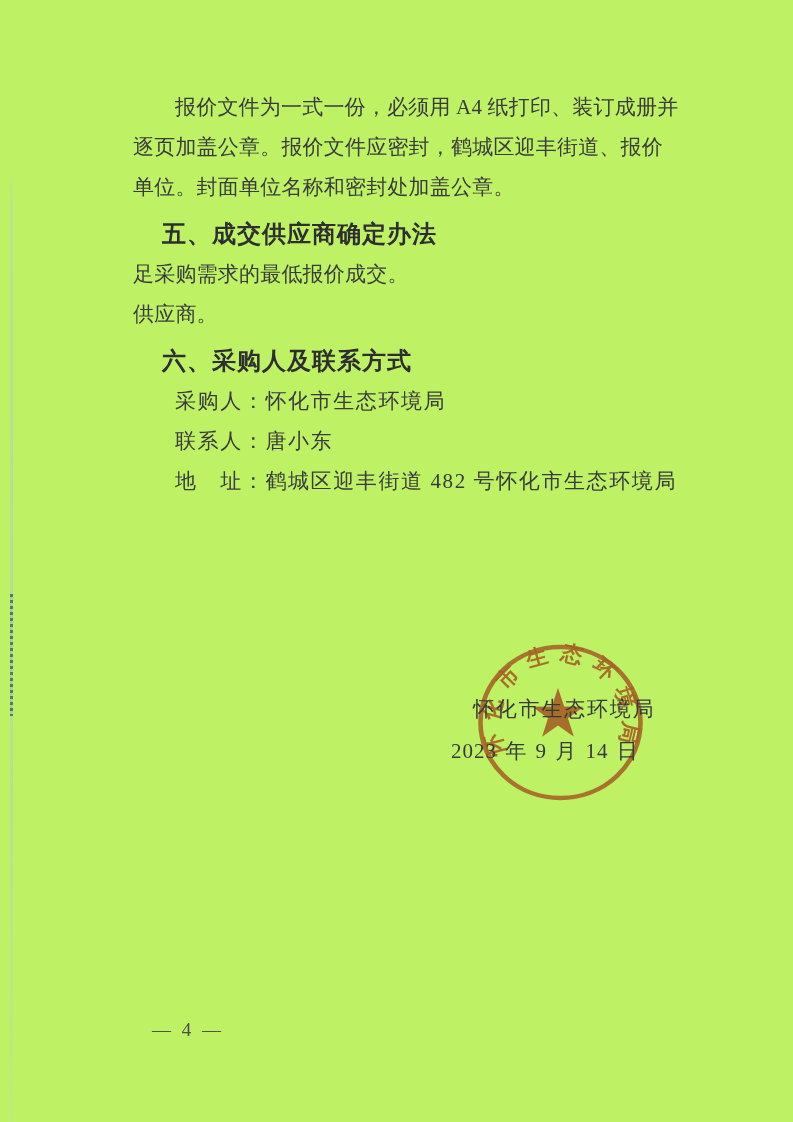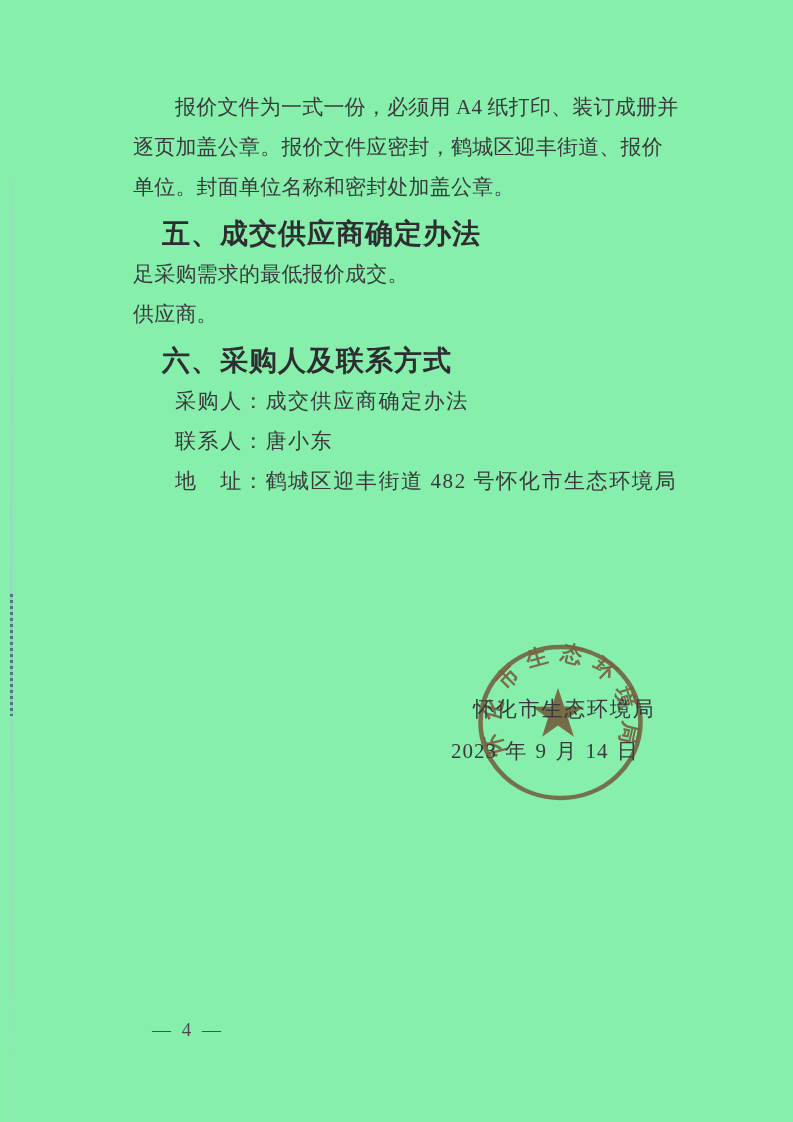--- a/index.html
+++ b/index.html
@@ -5,35 +5,35 @@
   html, body { margin: 0; padding: 0; }
   body {
     width: 793px; height: 1122px;
     background: #ffffff;
     font-family: "Liberation Serif", "DejaVu Serif", serif;
     position: relative;
     overflow: hidden;
   }
   .page {
     position: absolute; inset: 0;
-    background: #86efac;
+    background: #bef264;
   }
   
   .doc-body {
     position: absolute;
     left: 133px; top: 87px; width: 556px;
     font-size: 21px; line-height: 40px;
     color: #3a3a3c;
   }
   .line { height: 40px; white-space: nowrap; }
   .para { letter-spacing: 0.2px; }
   .indent { text-indent: 42px; }
   .heading {
     font-family: "Liberation Sans", "DejaVu Sans", sans-serif;
-    font-weight: 700; font-size: 28px; letter-spacing: 1px;
+    font-weight: 700; font-size: 24px; letter-spacing: 1px;
     color: #2e2e30; margin-left: 29px; margin-top: 7px;
   }
   .contact { letter-spacing: 1.6px; text-indent: 42px; }
   .faded { color: #76787c; }
   
   .sig {
     position: absolute; white-space: nowrap;
     color: #39393b; font-size: 21px; line-height: 24px; z-index: 3;
   }
   .sig-org { left: 473px; top: 697px; letter-spacing: 1.8px; }
@@ -84,21 +84,21 @@
   <div class="scan-streak-dark"></div>
 
   <div class="doc-body">
     <div class="line para indent">报价文件为一式一份，必须用 A4 纸打印、装订成册并</div>
     <div class="line para">逐页加盖公章。报价文件应密封，鹤城区迎丰街道、报价</div>
     <div class="line para">单位。封面单位名称和密封处加盖公章。</div>
     <div class="line heading">五、成交供应商确定办法</div>
     <div class="line para">足采购需求的最低报价成交。</div>
     <div class="line para">供应商。</div>
     <div class="line heading">六、采购人及联系方式</div>
-    <div class="line contact">采购人：成交供应商确定办法</div>
+    <div class="line contact">采购人：怀化市生态环境局</div>
     <div class="line contact">联系人：唐小东</div>
     <div class="line contact">地　址：鹤城区迎丰街道 482 号怀化市生态环境局</div>
   </div>
 
   <svg class="seal-svg" viewBox="468 632 186 180" xmlns="http://www.w3.org/2000/svg">
     <defs>
       <path id="sealArc" d="M 507.9 755.4 A 62 62 0 1 1 613.1 755.4" fill="none"></path>
     </defs>
     <ellipse cx="560.5" cy="722.5" rx="80" ry="75.5" fill="none" stroke="#dc6159" stroke-width="4.6" opacity="0.85"></ellipse>
     <polygon opacity="0.82" fill="#d9544b" points="558,688 564.2,706.5 583.7,706.7 568.0,718.2 573.9,736.8 558,725.5 542.1,736.8 548.0,718.2 532.3,706.7 551.8,706.5"></polygon>

